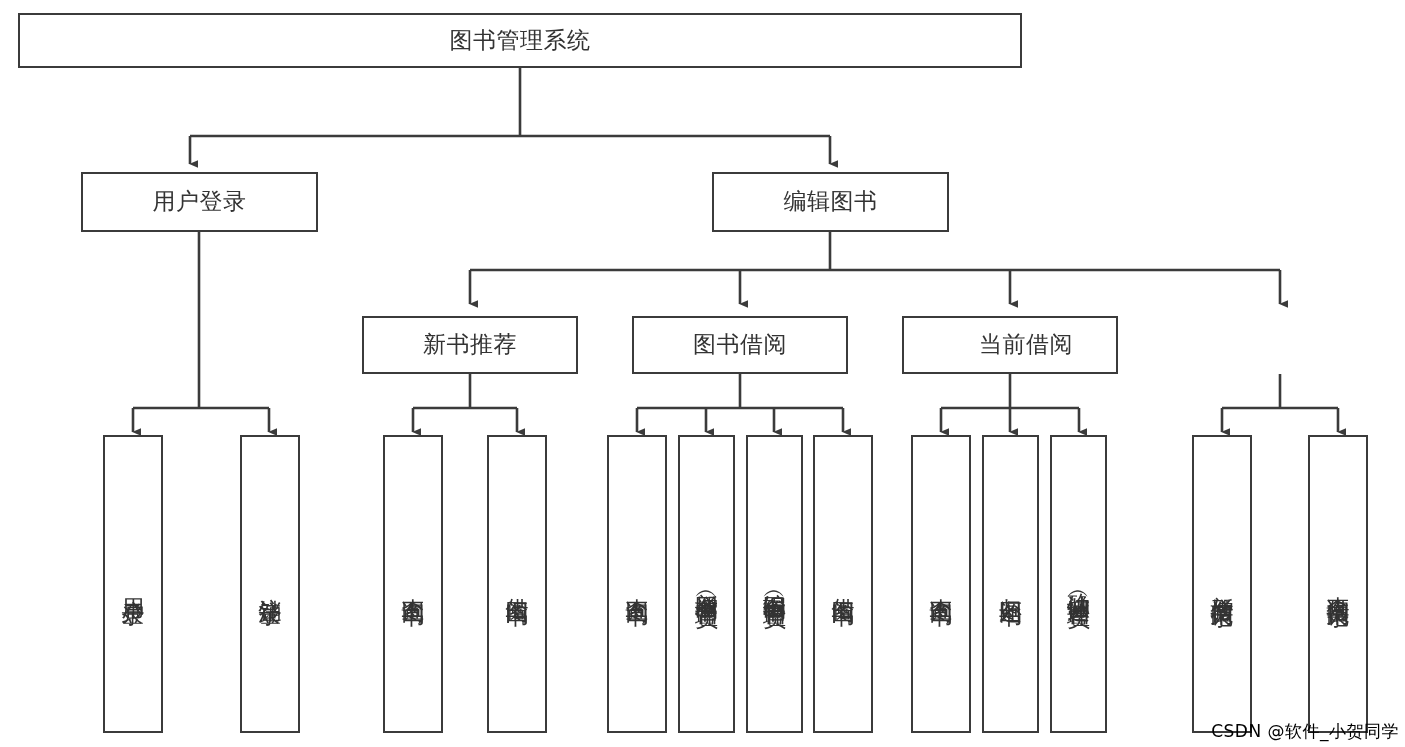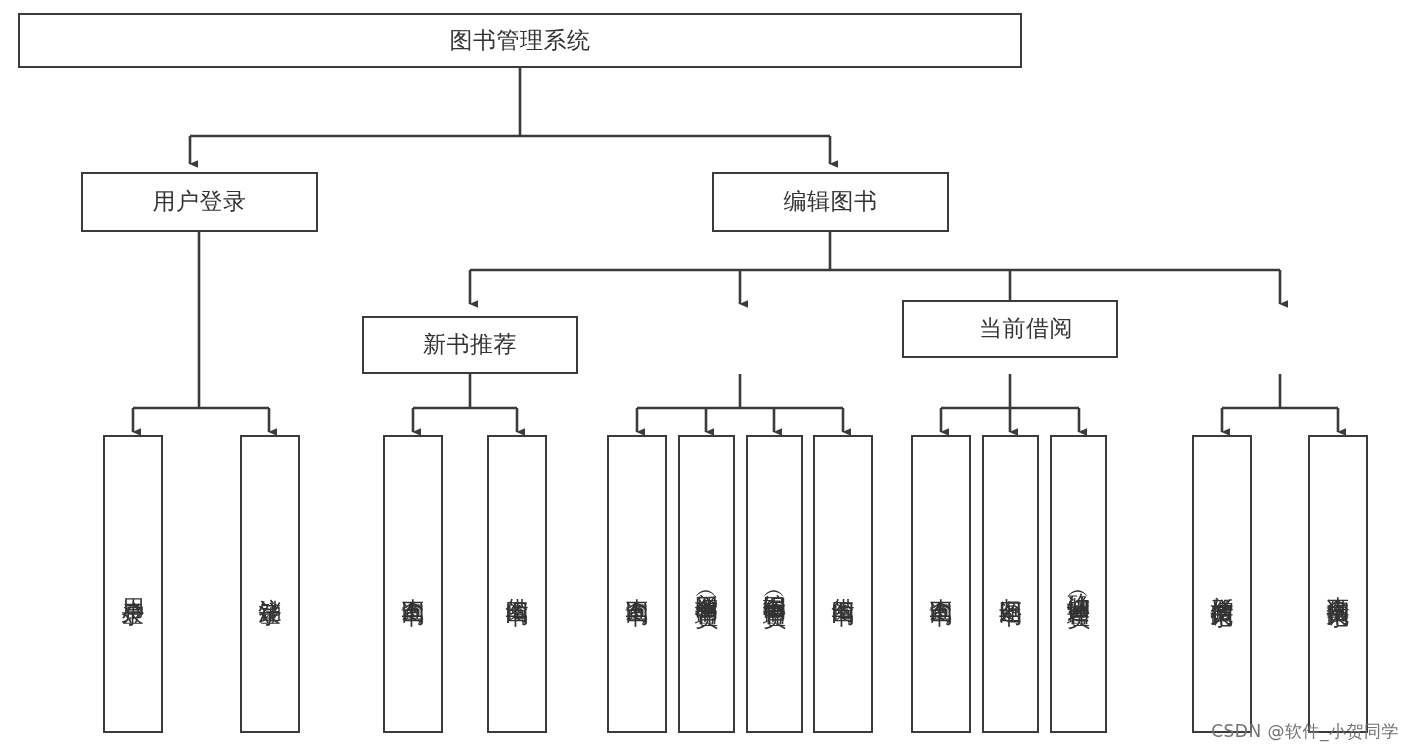--- a/index.html
+++ b/index.html
@@ -50,21 +50,21 @@
     white-space: nowrap;
   }
   .node.root {
     font-size: 23px;
   }
   .watermark {
     position: absolute;
     right: 6px;
     bottom: 4px;
     font-size: 17px;
-    color: #737373;
+    color: #000000;
     white-space: nowrap;
     letter-spacing: 0.5px;
   }
 </style>
 </head>
 <body>
 
 <div id="canvas">
 
   <svg id="edges" viewBox="0 0 1405 747" width="1405" height="747" xmlns="http://www.w3.org/2000/svg">
@@ -118,22 +118,23 @@
   </svg>
 
   <div class="node horiz root" style="left:18px; top:13px; width:1004px; height:55px;">图书管理系统</div>
 
   <div class="node horiz" style="left:81px; top:172px; width:237px; height:60px;">用户登录</div>
 
   <div class="node horiz" style="left:712px; top:172px; width:237px; height:60px;">编辑图书</div>
 
   <div class="node horiz" style="left:362px; top:316px; width:216px; height:58px;">新书推荐</div>
 
+  <div class="node horiz" style="left:632px; top:316px; width:216px; height:58px;">图书借阅</div>
 
-  <div class="node horiz" style="left:902px; top:300px; width:216px; height:58px;padding-left:32px;">当前借阅</div>
+  <div class="node horiz" style="left:902px; top:316px; width:216px; height:58px;padding-left:32px;">当前借阅</div>
 
 
   <div class="node vert" style="left:103px; top:435px; width:60px; height:298px;">用户登录</div>
 
   <div class="node vert" style="left:240px; top:435px; width:60px; height:298px;">注销登录</div>
 
   <div class="node vert" style="left:383px; top:435px; width:60px; height:298px;">查询图书</div>
 
   <div class="node vert" style="left:487px; top:435px; width:60px; height:298px;">借阅图书</div>
 

